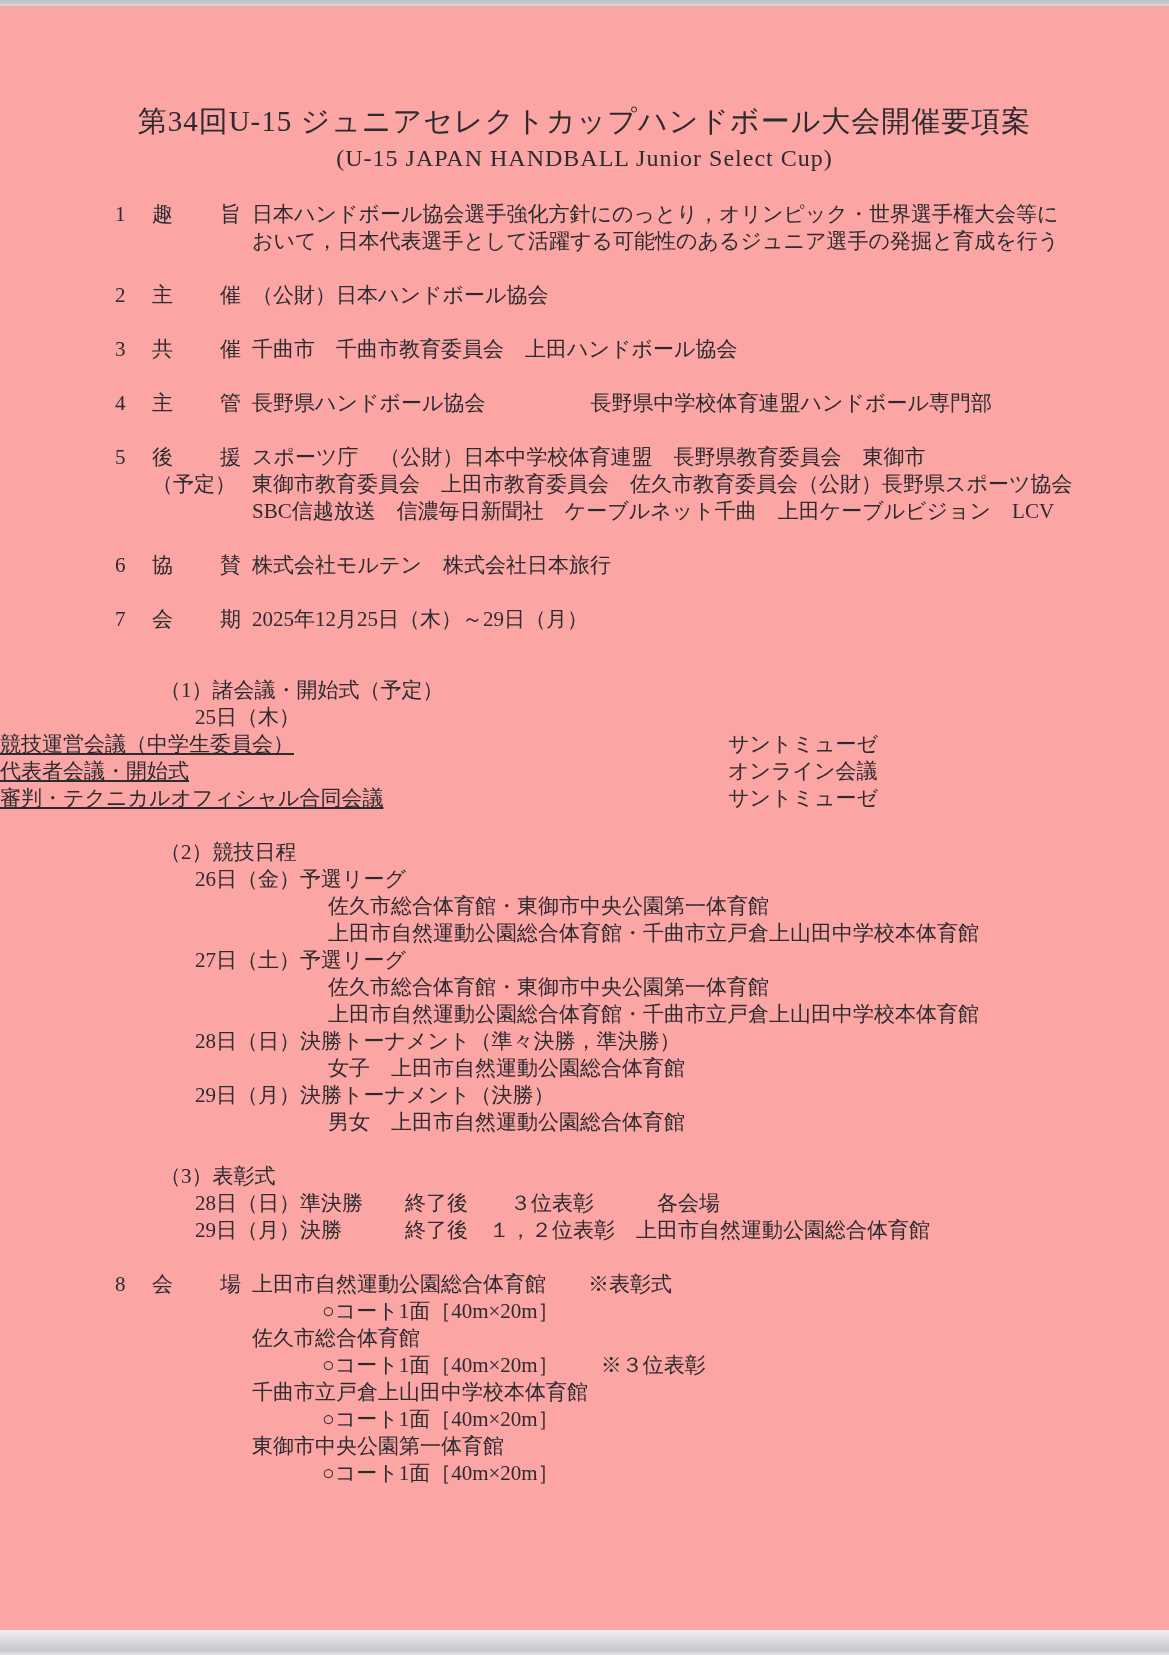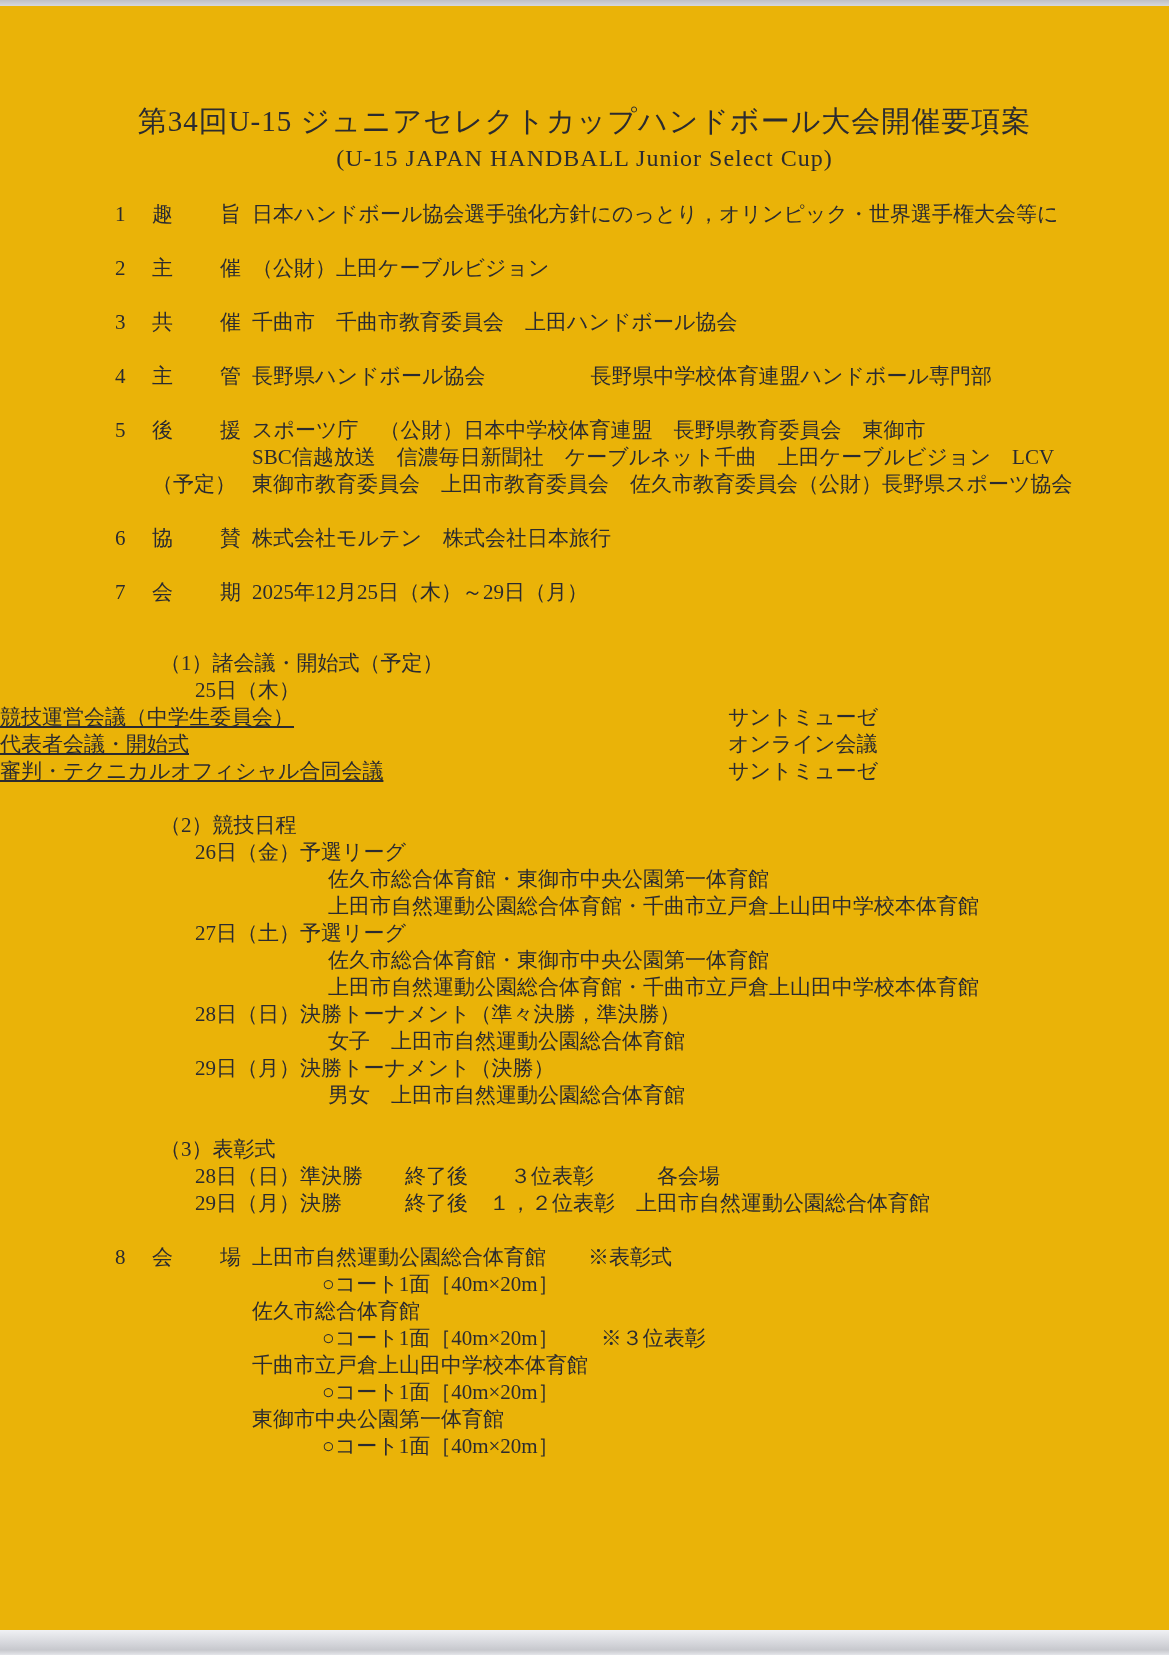--- a/index.html
+++ b/index.html
@@ -9,21 +9,21 @@
     color:#2b2b30;
     -webkit-font-smoothing:antialiased;
   }
   
   .band-top{position:absolute;left:0;top:0;width:1169px;height:6px;
     background:linear-gradient(#bfc0c5,#d7d8dc);}
   .strip-left{position:absolute;left:0;top:6px;width:12px;height:1626px;
     background:linear-gradient(90deg,#eef0f3 0%,#cfd0d5 45%,#e9eaee 75%,#ffffff 100%);}
   .band-bottom{position:absolute;left:0;top:1630px;width:1169px;height:25px;
     background:linear-gradient(#f0f1f4 0%,#d4d5da 55%,#c7c8cd 80%,#e4e5e9 100%);}
-  .page{position:absolute;left:0;top:6px;width:1169px;height:1624px;background:#eab308;}
+  .page{position:absolute;left:0;top:6px;width:1169px;height:1624px;background:#fca5a5;}
 
   .doc-title{
     margin:97px 0 0 0;text-align:center;
     font-size:29px;font-weight:400;line-height:36px;letter-spacing:1px;
     white-space:pre;
   }
   .doc-subtitle{
     margin:2px 0 0 0;text-align:center;
     font-size:24px;line-height:34px;letter-spacing:1px;
     white-space:pre;
@@ -52,26 +52,27 @@
 
 <div class="band-top"></div>
 <div class="strip-left"></div>
 <div class="band-bottom"></div>
 
 <div class="page">
   <h1 class="doc-title">第34回U-15 ジュニアセレクトカップハンドボール大会開催要項案</h1>
   <div class="doc-subtitle">(U-15 JAPAN HANDBALL Junior Select Cup)</div>
   <div id="doc-lines">
       <div class="line indent-sec"><span class="num">1</span><span class="label">趣旨</span><span class="body">日本ハンドボール協会選手強化方針にのっとり，オリンピック・世界選手権大会等に</span></div>
-      <div class="line indent-sec gap"><span class="num">2</span><span class="label">主催</span><span class="body">（公財）上田ケーブルビジョン</span></div>
+      <div class="line indent-content"><span class="body">おいて，日本代表選手として活躍する可能性のあるジュニア選手の発掘と育成を行う</span></div>
+      <div class="line indent-sec gap"><span class="num">2</span><span class="label">主催</span><span class="body">（公財）日本ハンドボール協会</span></div>
       <div class="line indent-sec gap"><span class="num">3</span><span class="label">共催</span><span class="body">千曲市　千曲市教育委員会　上田ハンドボール協会</span></div>
       <div class="line indent-sec gap"><span class="num">4</span><span class="label">主管</span><span class="body">長野県ハンドボール協会　　　　　長野県中学校体育連盟ハンドボール専門部</span></div>
       <div class="line indent-sec gap"><span class="num">5</span><span class="label">後援</span><span class="body">スポーツ庁　（公財）日本中学校体育連盟　長野県教育委員会　東御市</span></div>
+      <div class="line indent-yotei"><span class="prefix">（予定）</span><span class="body">東御市教育委員会　上田市教育委員会　佐久市教育委員会（公財）長野県スポーツ協会</span></div>
       <div class="line indent-content"><span class="body">SBC信越放送　信濃毎日新聞社　ケーブルネット千曲　上田ケーブルビジョン　LCV</span></div>
-      <div class="line indent-yotei"><span class="prefix">（予定）</span><span class="body">東御市教育委員会　上田市教育委員会　佐久市教育委員会（公財）長野県スポーツ協会</span></div>
       <div class="line indent-sec gap"><span class="num">6</span><span class="label">協賛</span><span class="body">株式会社モルテン　株式会社日本旅行</span></div>
       <div class="line indent-sec gap"><span class="num">7</span><span class="label">会期</span><span class="body">2025年12月25日（木）～29日（月）</span></div>
       <div class="line indent-paren"><span class="body">（1）諸会議・開始式（予定）</span></div>
       <div class="line indent-date"><span class="body">25日（木）</span></div>
       <div class="line indent-meet"><span class="body">競技運営会議（中学生委員会）</span><span class="right">サントミューゼ</span></div>
       <div class="line indent-meet"><span class="body">代表者会議・開始式</span><span class="right">オンライン会議</span></div>
       <div class="line indent-meet"><span class="body">審判・テクニカルオフィシャル合同会議</span><span class="right">サントミューゼ</span></div>
       <div class="line indent-paren gap"><span class="body">（2）競技日程</span></div>
       <div class="line indent-date"><span class="body">26日（金）予選リーグ</span></div>
       <div class="line indent-venue"><span class="body">佐久市総合体育館・東御市中央公園第一体育館</span></div>

